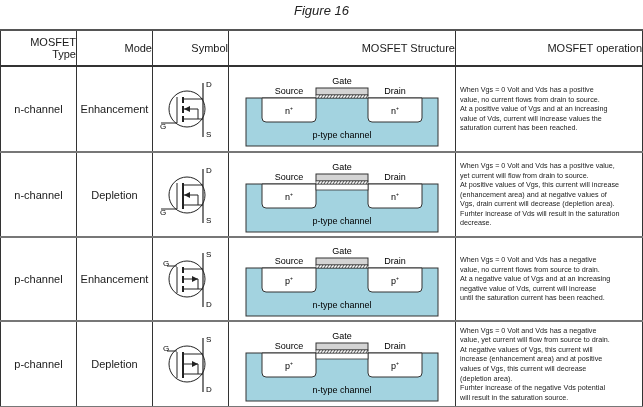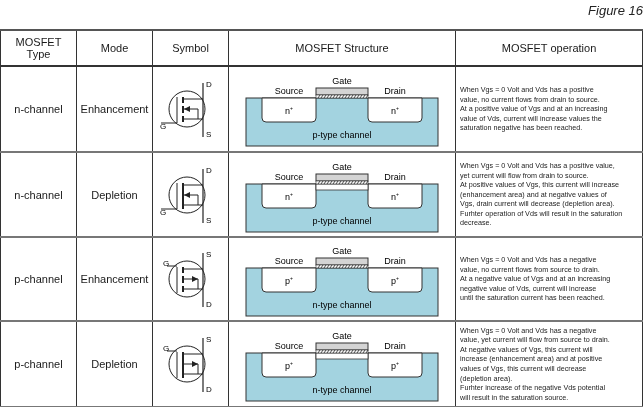--- a/index.html
+++ b/index.html
@@ -1,20 +1,20 @@
 <!DOCTYPE html>
 <html><head>
 <meta charset="utf-8">
 <style>
   html, body { margin:0; padding:0; background:#ffffff; }
   body { width:643px; height:407px; position:relative; overflow:hidden; font-family:"Liberation Sans", sans-serif; color:#1a1a1a; }
-  .fig-title { position:absolute; top:3px; left:0; width:643px; text-align:right; font-style:italic; font-size:13px; color:#222; }
+  .fig-title { position:absolute; top:3px; left:0; width:643px; text-align:center; font-style:italic; font-size:13px; color:#222; }
   table.mos { position:absolute; left:0; top:29px; width:642px; border-collapse:collapse; table-layout:fixed; }
   table.mos td, table.mos th { border:1px solid #333; padding:0; vertical-align:middle; }
-  table.mos th { font-weight:normal; font-size:11px; text-align:center; height:34px; border-bottom:2px solid #333; border-top:2px solid #555;margin-top:36px; }
+  table.mos th { font-weight:normal; font-size:11px; text-align:right; height:34px; border-bottom:2px solid #333; border-top:2px solid #555;margin-top:36px; }
   table.mos tr.row td { border-bottom:2px solid #777; }
   td.type, td.mode { font-size:11px; text-align:center;margin-top:44px; }
   td.op { font-size:7.2px; line-height:9.6px; padding:0 4px 0 4px !important; color:#222;margin-left:39px; }
   td.op div { white-space:normal; }
   .sym svg, .struct svg { display:block; margin:0 auto; }
   .col-type { width:76px; } .col-mode { width:76px; } .col-sym { width:76px; } .col-struct { width:227px; } .col-op { width:187px; }
 </style>
 </head>
 <body>
 
@@ -89,21 +89,21 @@
             <text x="57" y="44" font-size="9" text-anchor="middle" font-family="Liberation Sans, sans-serif">n<tspan font-size="5" dy="-4">+</tspan></text>
             <text x="163" y="44" font-size="9" text-anchor="middle" font-family="Liberation Sans, sans-serif">n<tspan font-size="5" dy="-4">+</tspan></text>
             <text x="110" y="68" font-size="9" text-anchor="middle" font-family="Liberation Sans, sans-serif">p-type channel</text>
           </svg>
         </td>
         <td class="op">
           <div>When Vgs = 0 Volt and Vds has a positive</div>
           <div>value, no current flows from drain to source.</div>
           <div>At a positive value of Vgs and at an increasing</div>
           <div>value of Vds, current will increase values the</div>
-          <div>saturation negative has been reached.</div>
+          <div>saturation current has been reached.</div>
         </td>
       </tr>
       <tr class="row" style="height: 85px;">
         <td class="type">n-channel</td>
         <td class="mode">Depletion</td>
         <td class="sym">
           <svg width="76" height="80" viewBox="0 0 76 80">
             <circle cx="34" cy="40" r="18" fill="none" stroke="#222" stroke-width="1"></circle>
             <line x1="50" y1="14" x2="50" y2="68" stroke="#222" stroke-width="1.2"></line>
             <line x1="30" y1="28" x2="30" y2="54" stroke="#222" stroke-width="2"></line>
@@ -150,21 +150,21 @@
             <text x="163" y="44" font-size="9" text-anchor="middle" font-family="Liberation Sans, sans-serif">n<tspan font-size="5" dy="-4">+</tspan></text>
             <text x="110" y="68" font-size="9" text-anchor="middle" font-family="Liberation Sans, sans-serif">p-type channel</text>
           </svg>
         </td>
         <td class="op">
           <div>When Vgs = 0 Volt and Vds has a positive value,</div>
           <div>yet current will flow from drain to source.</div>
           <div>At positive values of Vgs, this current will increase</div>
           <div>(enhancement area) and at negative values of</div>
           <div>Vgs, drain current will decrease (depletion area).</div>
-          <div>Furhter operation of Vds will result in the saturation</div>
+          <div>Furhter increase of Vds will result in the saturation</div>
           <div>decrease.</div>
         </td>
       </tr>
       <tr class="row" style="height: 84px;">
         <td class="type">p-channel</td>
         <td class="mode">Enhancement</td>
         <td class="sym">
           <svg width="76" height="80" viewBox="0 0 76 80">
             <circle cx="34" cy="40" r="18" fill="none" stroke="#222" stroke-width="1"></circle>
             <line x1="50" y1="14" x2="50" y2="68" stroke="#222" stroke-width="1.2"></line>

